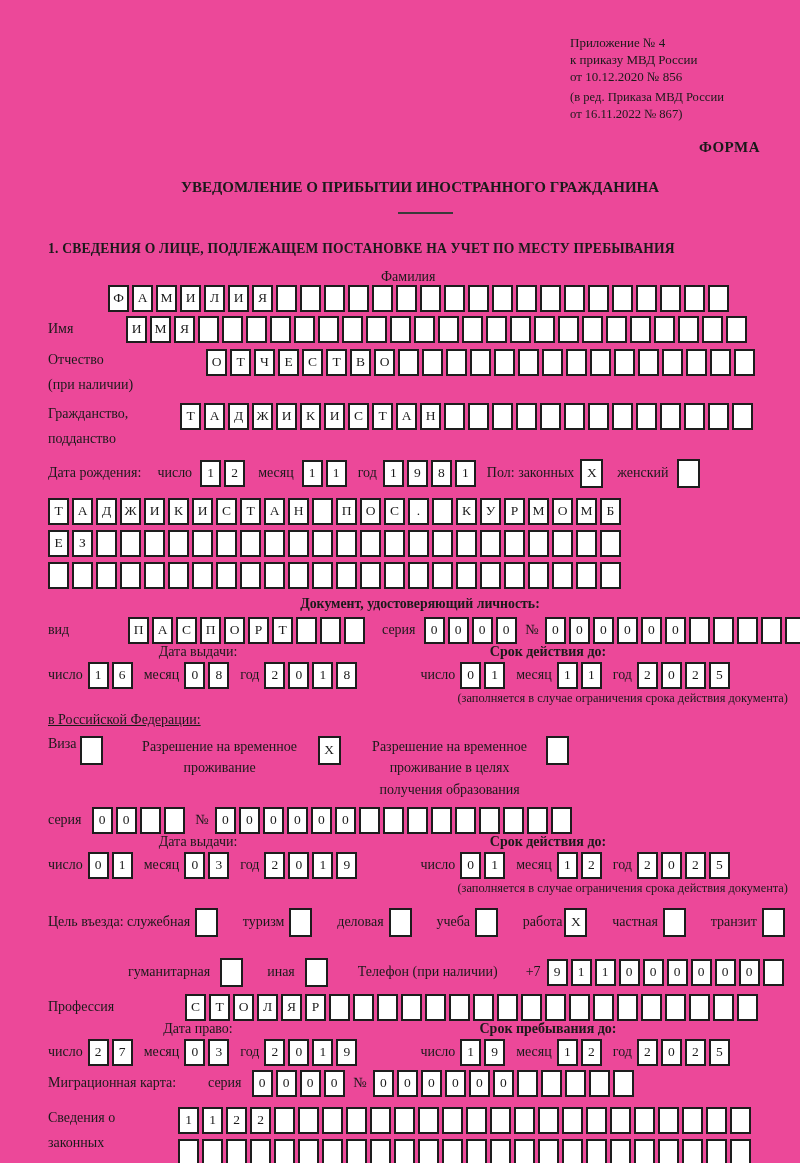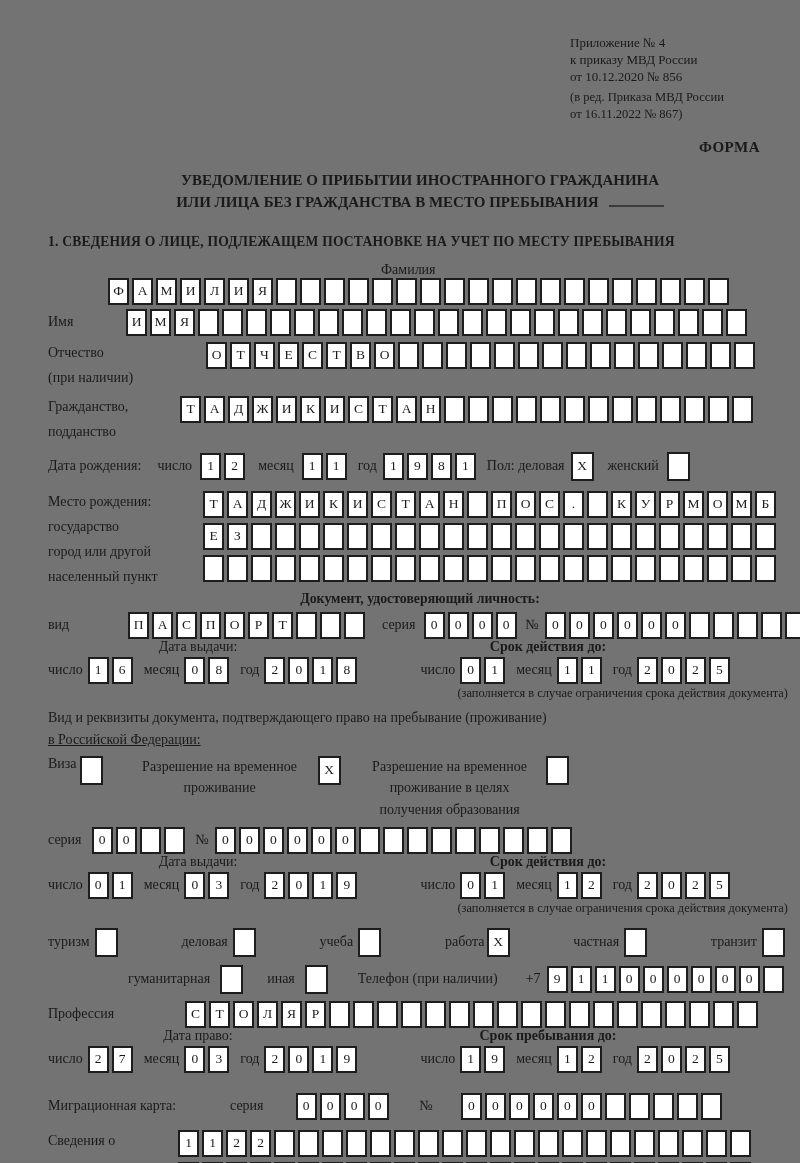--- a/index.html
+++ b/index.html
@@ -1,25 +1,25 @@
 <!DOCTYPE html>
 <html><head>
 <meta charset="utf-8">
 <style>
   html,body{margin:0;padding:0;background:#ffffff;}
   .page{
-    width:800px;height:1163px;background:#737373;color:#1a1a1a;
+    width:800px;height:1163px;background:#ec4899;color:#1a1a1a;
     font-family:"Liberation Serif","DejaVu Serif",serif;
     box-sizing:border-box;padding:34px 8px 8px 48px;overflow:hidden;position:relative;
   }
   .pre{white-space:pre-line;}
   .annex{margin-left:522px;font-size:13px;line-height:1.32;}
   .annex .amend{margin-top:4px;font-size:12.6px;}
   .forma{text-align:right;margin-right:32px;font-weight:bold;font-size:15px;margin-top:16px;letter-spacing:.5px;}
-  .title{text-align:center;font-weight:bold;font-size:15px;margin-top:13px;line-height:1.5;}
+  .title{text-align:center;font-weight:bold;font-size:15px;margin-top:20px;line-height:1.5;}
   .title-underline{display:inline-block;width:55px;border-bottom:2.5px solid #3a3a3a;height:13px;margin-left:10px;}
   .sec-head{font-weight:bold;font-size:13.6px;margin-top:20px;letter-spacing:.2px;}
 
   .frow{display:flex;align-items:center;margin-top:4px;}
   .frow.top{align-items:flex-start;}
   .lbl{font-size:14px;flex:none;}
   .lbl-col{flex:none;font-size:14px;line-height:25px;}
   .w80{width:80px;} .w78{width:78px;} .w156{width:158px;} .w132{width:132px;}
   .w155{width:155px;} .w137{width:137px;} .w130{width:130px;}
   .boxes{display:flex;flex:none;}
@@ -60,21 +60,21 @@
 от 10.12.2020 № 856</div>
     <div class="amend pre">(в ред. Приказа МВД России
 от 16.11.2022 № 867)</div>
   </div>
 
   <div class="forma">ФОРМА</div>
 
   <div class="title">
     <div>УВЕДОМЛЕНИЕ О ПРИБЫТИИ ИНОСТРАННОГО ГРАЖДАНИНА</div>
     <div>
-      <span>ИЛИ ЛИЦА БЕЗ ГРАЖДАНСТВА В МЕСТО ПРЕБЫВАНИЯ</span><span class="title-underline"></span>
+      <span class="title-underline"></span>
     </div>
   </div>
 
   <div class="sec-head">1. СВЕДЕНИЯ О ЛИЦЕ, ПОДЛЕЖАЩЕМ ПОСТАНОВКЕ НА УЧЕТ ПО МЕСТУ ПРЕБЫВАНИЯ</div>
 
   <div class="frow mt12">
     <span class="lbl w78">Фамилия</span>
     <span class="boxes">
         <span class="bx">Ф</span>
         <span class="bx">А</span>
@@ -210,31 +210,27 @@
         <span class="bx">1</span>
         <span class="bx">1</span>
       </span>
     <span class="lbl" style="margin-right:6px;">год</span>
     <span class="boxes" style="margin-right:8px;">
         <span class="bx">1</span>
         <span class="bx">9</span>
         <span class="bx">8</span>
         <span class="bx">1</span>
       </span>
-    <span class="lbl" style="margin-right:6px;">Пол: деловая</span>
+    <span class="lbl" style="margin-right:6px;">Пол: законных</span>
     <span class="bx cb" style="margin-right:14px;">X</span>
     <span class="lbl" style="margin-right:8px;">женский</span>
     <span class="bx cb"></span>
   </div>
 
   <div class="frow top mt8">
-    <div class="lbl-col w155 pre">Место рождения:
-государство
-город или другой
-населенный пункт</div>
     <div class="box-stack" style="margin-top:2px;">
       <div class="boxes">
           <span class="bx">Т</span>
           <span class="bx">А</span>
           <span class="bx">Д</span>
           <span class="bx">Ж</span>
           <span class="bx">И</span>
           <span class="bx">К</span>
           <span class="bx">И</span>
           <span class="bx">С</span>
@@ -389,21 +385,20 @@
       <span class="boxes">
           <span class="bx">2</span>
           <span class="bx">0</span>
           <span class="bx">2</span>
           <span class="bx">5</span>
         </span>
     </span>
   </div>
   <div class="note">(заполняется в случае ограничения срока действия документа)</div>
 
-  <div class="plain">Вид и реквизиты документа, подтверждающего право на пребывание (проживание)</div>
   <div class="plain" style="margin-top:6px;text-decoration:underline;">в Российской Федерации:</div>
 
   <div class="permits">
     <div class="pitem">
       <span class="lbl" style="margin-right:3px;">Виза</span>
       <span class="bx cb"></span>
     </div>
     <div class="pitem" style="margin-left:28px;">
       <span class="center-lines pre" style="width:172px;margin-right:12px;">Разрешение на временное
 проживание</span>
@@ -487,20 +482,24 @@
           <span class="bx">0</span>
           <span class="bx">2</span>
           <span class="bx">5</span>
         </span>
     </span>
   </div>
   <div class="note">(заполняется в случае ограничения срока действия документа)</div>
 
   <div class="goals">
     <span class="gp">
+      <span class="lbl">Цель въезда: служебная</span>
+      <span class="bx cb"></span>
+    </span>
+    <span class="gp">
       <span class="lbl">туризм</span>
       <span class="bx cb"></span>
     </span>
     <span class="gp">
       <span class="lbl">деловая</span>
       <span class="bx cb"></span>
     </span>
     <span class="gp">
       <span class="lbl">учеба</span>
       <span class="bx cb"></span>
@@ -512,21 +511,21 @@
     <span class="gp">
       <span class="lbl">частная</span>
       <span class="bx cb"></span>
     </span>
     <span class="gp">
       <span class="lbl">транзит</span>
       <span class="bx cb"></span>
     </span>
   </div>
 
-  <div class="frow" style="margin-top:8px;align-items:center;">
+  <div class="frow" style="margin-top:21px;align-items:center;">
     <span class="lbl" style="margin-left:80px;margin-right:10px;">гуманитарная</span>
     <span class="bx cb" style="margin-right:24px;"></span>
     <span class="lbl" style="margin-right:10px;">иная</span>
     <span class="bx cb" style="margin-right:30px;"></span>
     <span class="lbl" style="margin-right:28px;">Телефон (при наличии)</span>
     <span class="lbl" style="margin-right:6px;">+7</span>
     <span class="boxes">
         <span class="bx">9</span>
         <span class="bx">1</span>
         <span class="bx">1</span>
@@ -609,21 +608,21 @@
       <span class="lbl">год</span>
       <span class="boxes">
           <span class="bx">2</span>
           <span class="bx">0</span>
           <span class="bx">2</span>
           <span class="bx">5</span>
         </span>
     </span>
   </div>
 
-  <div class="frow" style="margin-top:20px;gap:22px;">
+  <div class="frow" style="margin-top:4px;">
     <span class="lbl" style="width:160px;">Миграционная карта:</span>
     <span class="lbl" style="margin-right:10px;">серия</span>
     <span class="boxes" style="margin-right:6px;">
         <span class="bx">0</span>
         <span class="bx">0</span>
         <span class="bx">0</span>
         <span class="bx">0</span>
       </span>
     <span class="lbl" style="margin-right:6px;">№</span>
     <span class="boxes">

